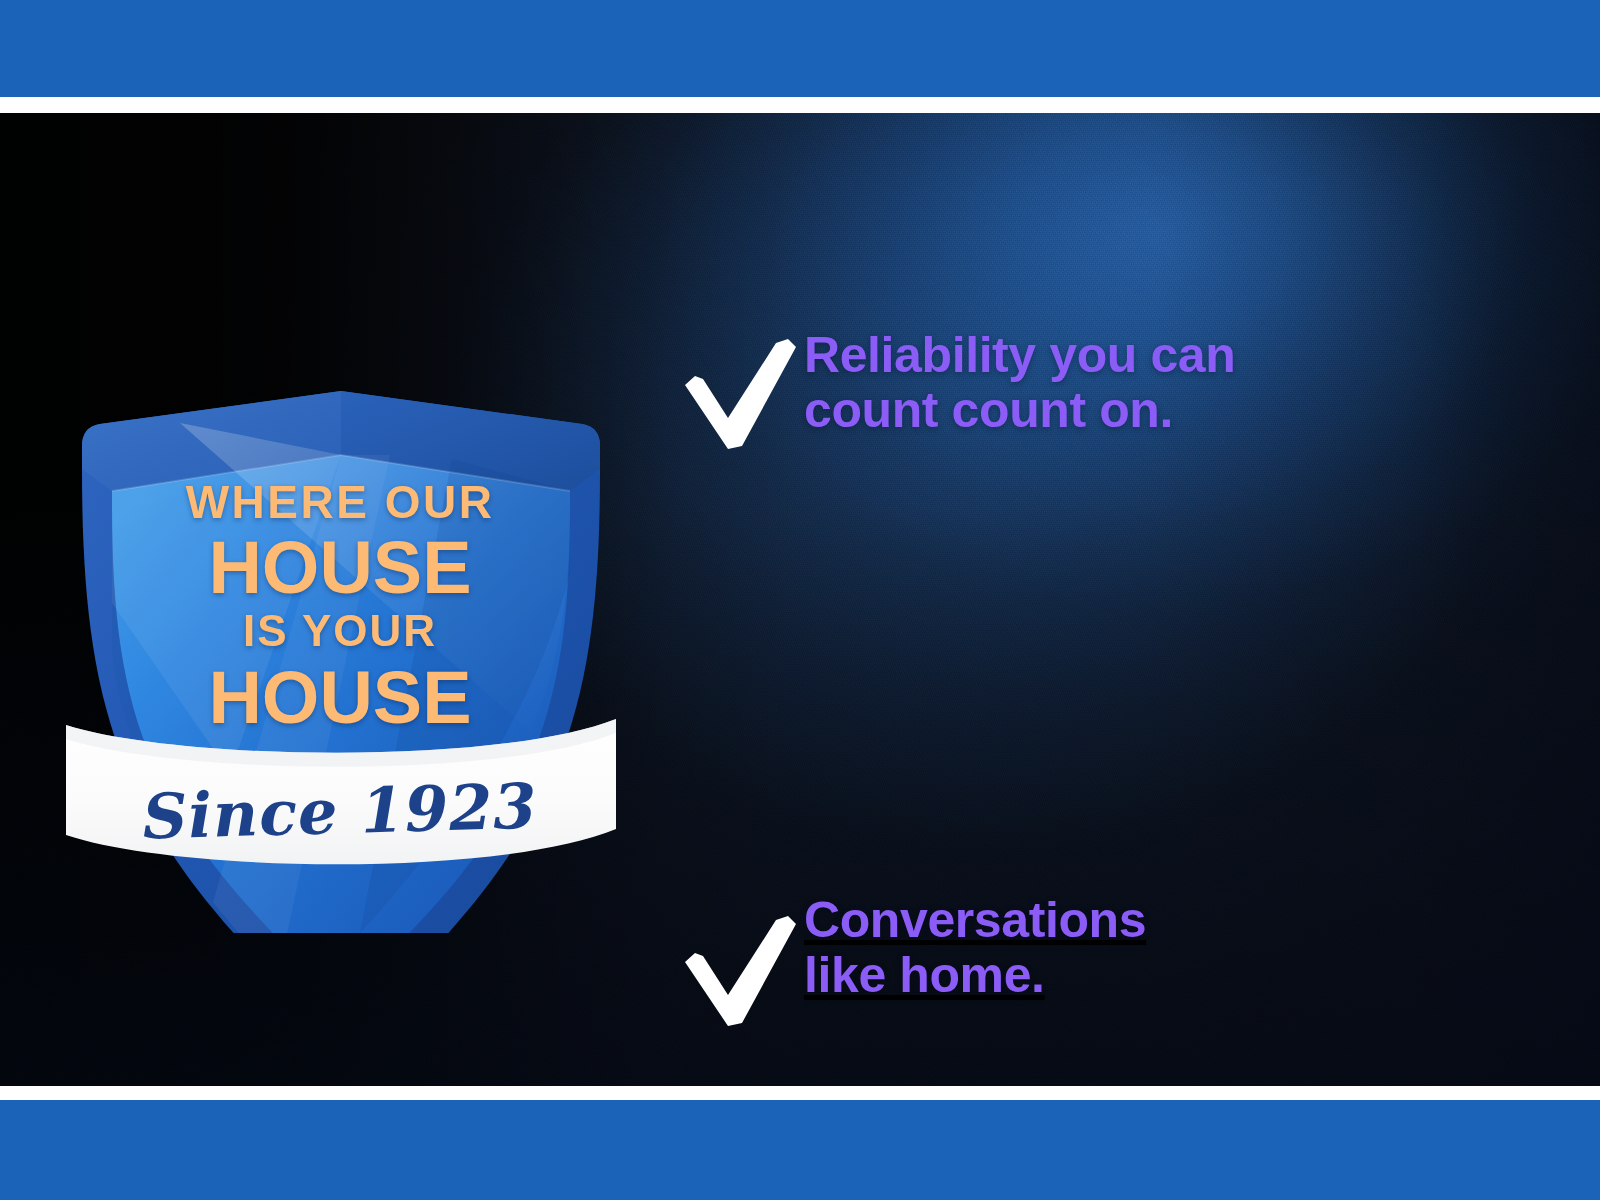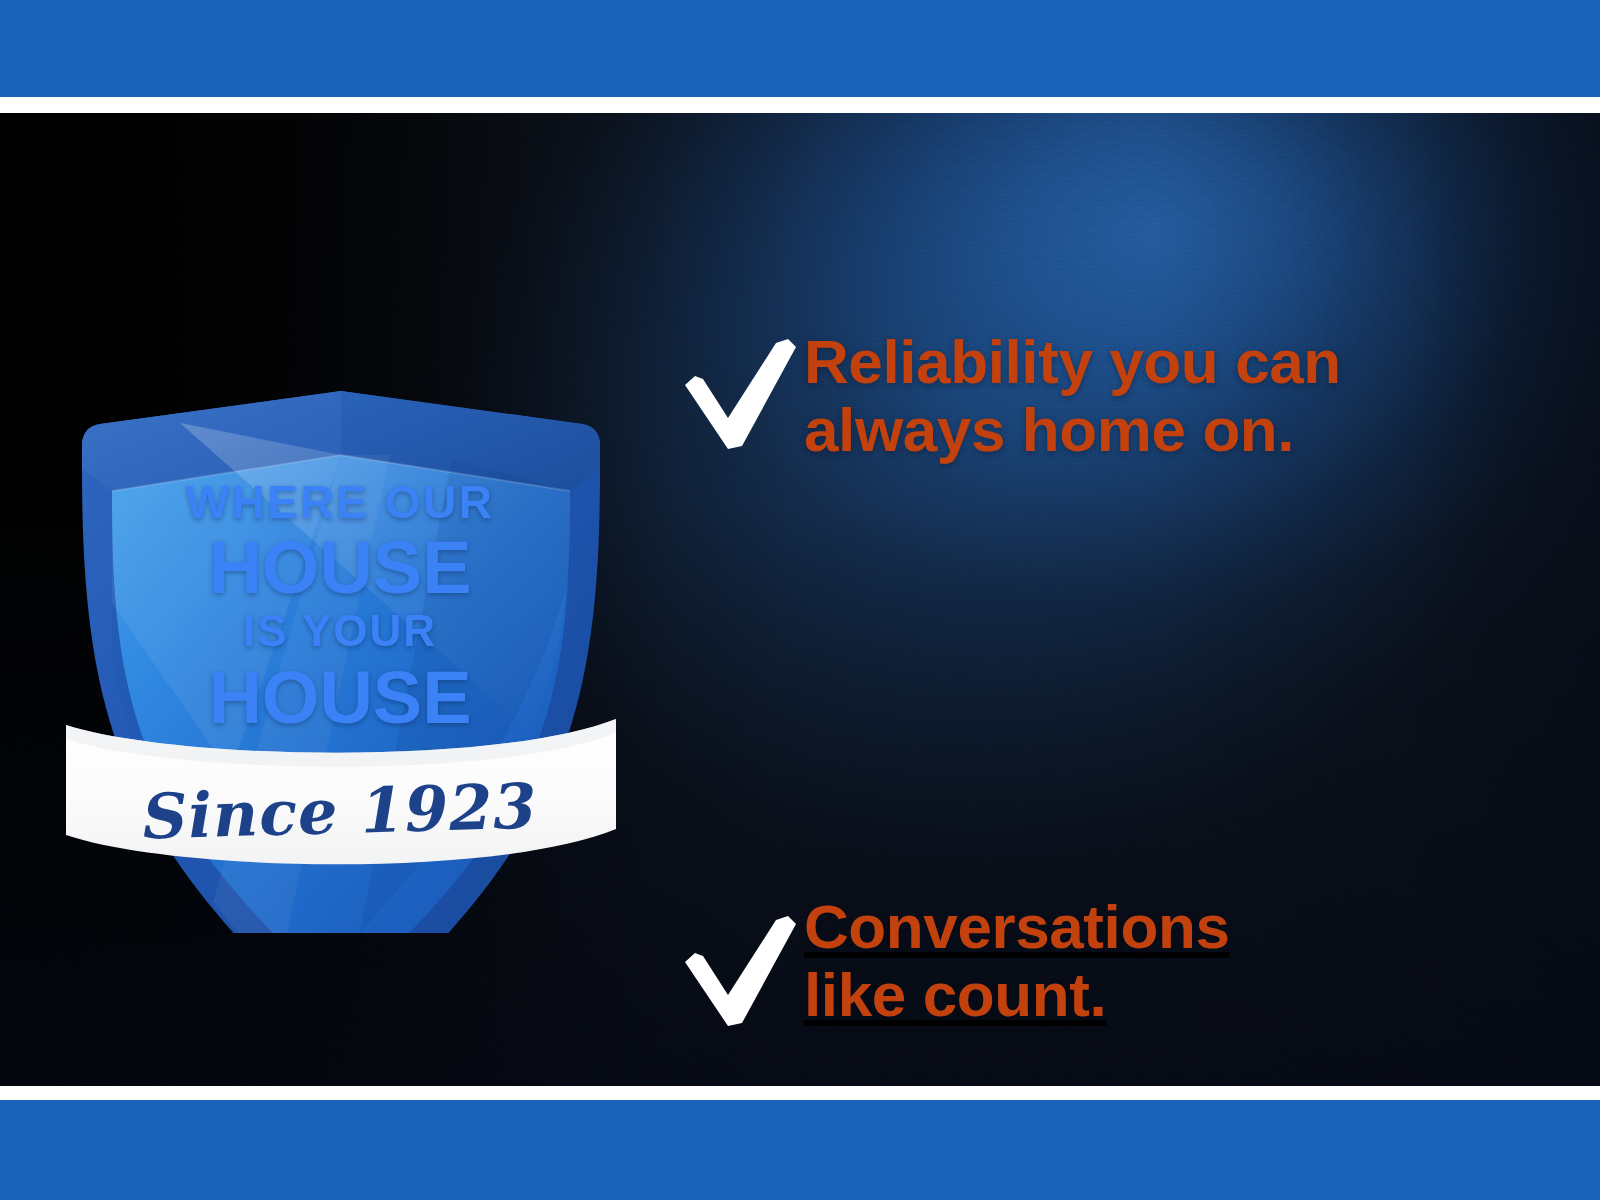--- a/index.html
+++ b/index.html
@@ -89,21 +89,21 @@
     position:absolute;inset:0;opacity:.22;mix-blend-mode:soft-light;
     background-image:
       repeating-linear-gradient(71deg, rgba(255,255,255,.18) 0 1px, rgba(0,0,0,.18) 1px 2px),
       repeating-linear-gradient(154deg,rgba(255,255,255,.14) 0 1px, rgba(0,0,0,.14) 1px 2px);
   }
 
   
   #badge{position:absolute;left:60px;top:160px;width:560px;height:660px;}
   #badge svg{display:block;}
   .shield-txt{
-    position:absolute;left:0;width:560px;text-align:center;color:#3b82f6;
+    position:absolute;left:0;width:560px;text-align:center;color:#fdba74;
     font-family:"Liberation Sans",sans-serif;font-weight:700;
     letter-spacing:.5px;line-height:1;
     text-shadow:0 2px 5px rgba(7,25,60,.35);
     white-space:nowrap;
   }
   #sl1{top:206px;font-size:46px;letter-spacing:2.5px;transform:scaleX(1.0);}
   #sl2{top:258px;font-size:74px;letter-spacing:0px;}
   #sl3{top:336px;font-size:44px;letter-spacing:2px;}
   #sl4{top:388px;font-size:74px;letter-spacing:0px;}
   #sl-since{
@@ -111,22 +111,22 @@
     font-family:"DejaVu Serif",serif;font-weight:700;font-style:italic;
     font-size:62px;color:#1d4289;letter-spacing:1px;
     transform:rotate(-1.6deg);
   }
 
   
   .feat{position:absolute;display:flex;align-items:flex-start;}
   .tick{flex:0 0 auto;width:132px;}
   .tick svg{display:block;}
   .feat-text{
-    color:#c2410c;font-family:"Liberation Sans",sans-serif;font-weight:700;
-    font-size:62px;line-height:1.10;letter-spacing:-0.4px;
+    color:#8b5cf6;font-family:"Liberation Sans",sans-serif;font-weight:700;
+    font-size:50px;line-height:1.10;letter-spacing:-0.4px;
     text-shadow:0 2px 6px rgba(0,12,30,.35);
   }
   .feat-text span{display:block;white-space:nowrap;}
   #feat-1{left:672px;top:215px;}
   #feat-1 .tick{padding-top:6px;}
   #feat-2{left:672px;top:465px;}
   #feat-2 .tick{padding-top:14px;}
   #feat-3{left:672px;top:780px;text-decoration:underline;}
   #feat-3 .tick{padding-top:18px;}
 </style>
@@ -229,33 +229,33 @@
     </div>
 
     <div class="feat" id="feat-1">
       <div class="tick">
         <svg width="132" height="120" viewBox="0 0 132 120">
           <path d="M13 51 L23 42 L31 45 L56 84 L104 9 L116 5 L124 13 L70 112 L56 115 Z" fill="#ffffff"></path>
         </svg>
       </div>
       <div class="feat-text">
         <span>Reliability you can</span>
-        <span>always home on.</span>
+        <span>count count on.</span>
       </div>
     </div>
 
 
     <div class="feat" id="feat-3">
       <div class="tick">
         <svg width="132" height="120" viewBox="0 0 132 120">
           <path d="M13 51 L23 42 L31 45 L56 84 L104 9 L116 5 L124 13 L70 112 L56 115 Z" fill="#ffffff"></path>
         </svg>
       </div>
       <div class="feat-text">
         <span>Conversations</span>
-        <span>like count.</span>
+        <span>like home.</span>
       </div>
     </div>
   </div>
 
   <div id="gap-bottom" class="whitegap" style="background: rgb(255, 255, 255);"></div>
   <div id="bar-bottom" class="brandbar" style="background: rgb(27, 99, 184);"></div>
 </div>
 
 </body></html>

